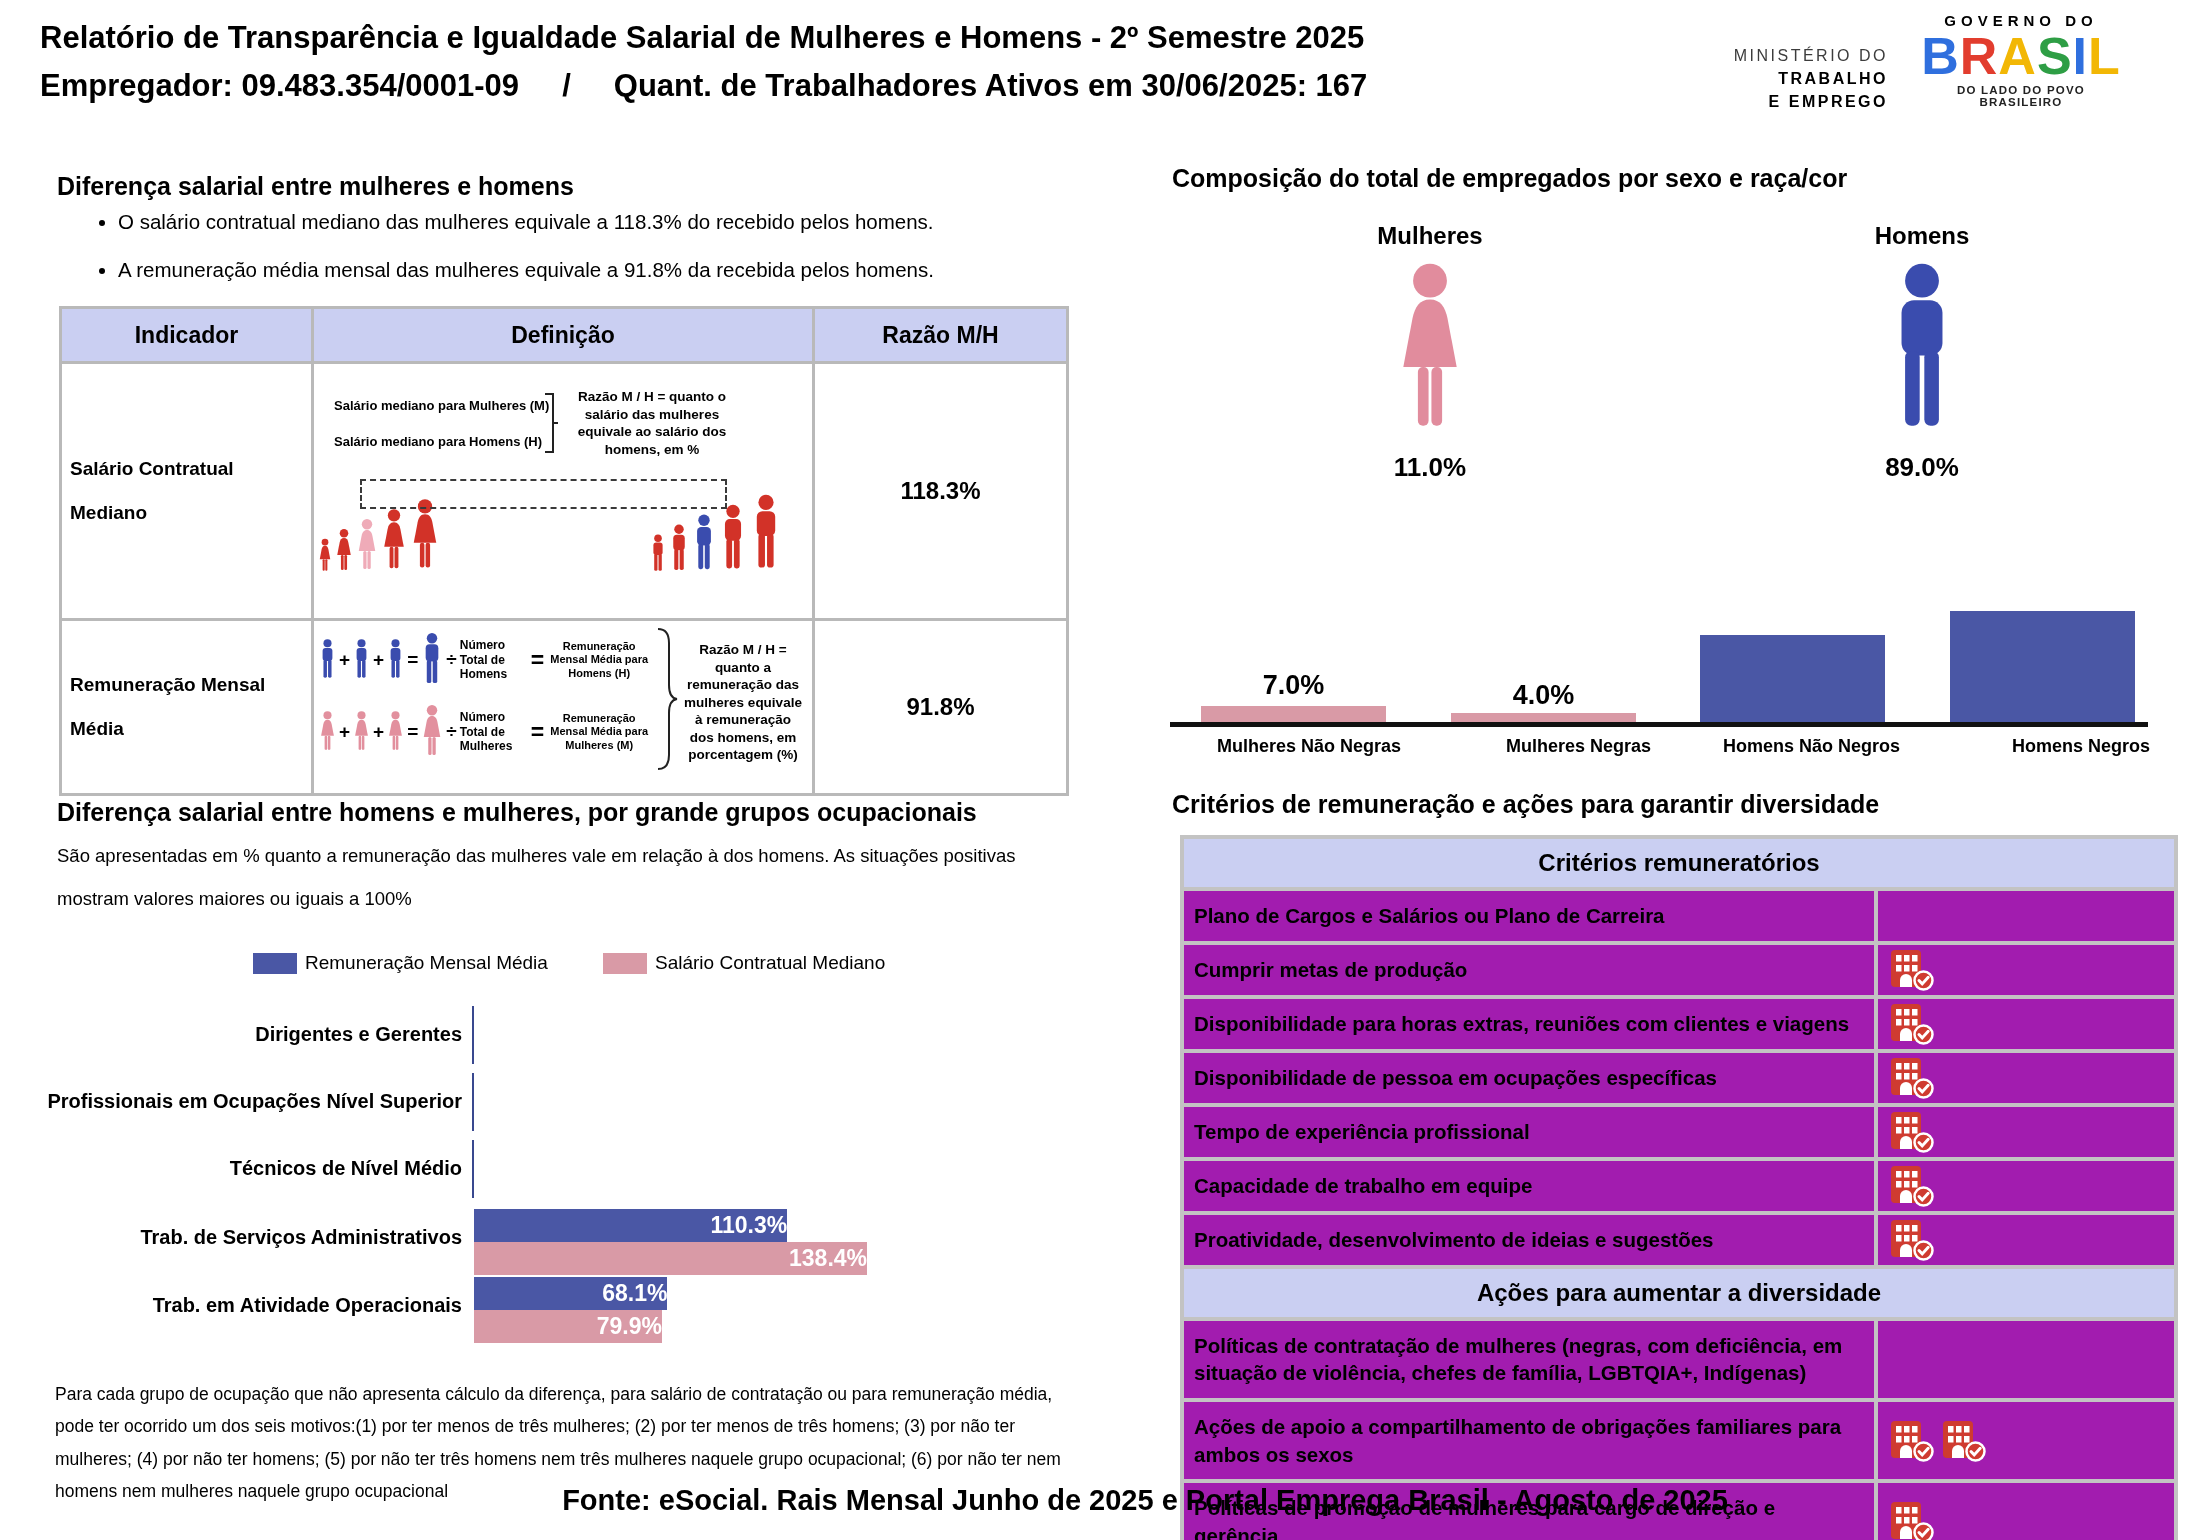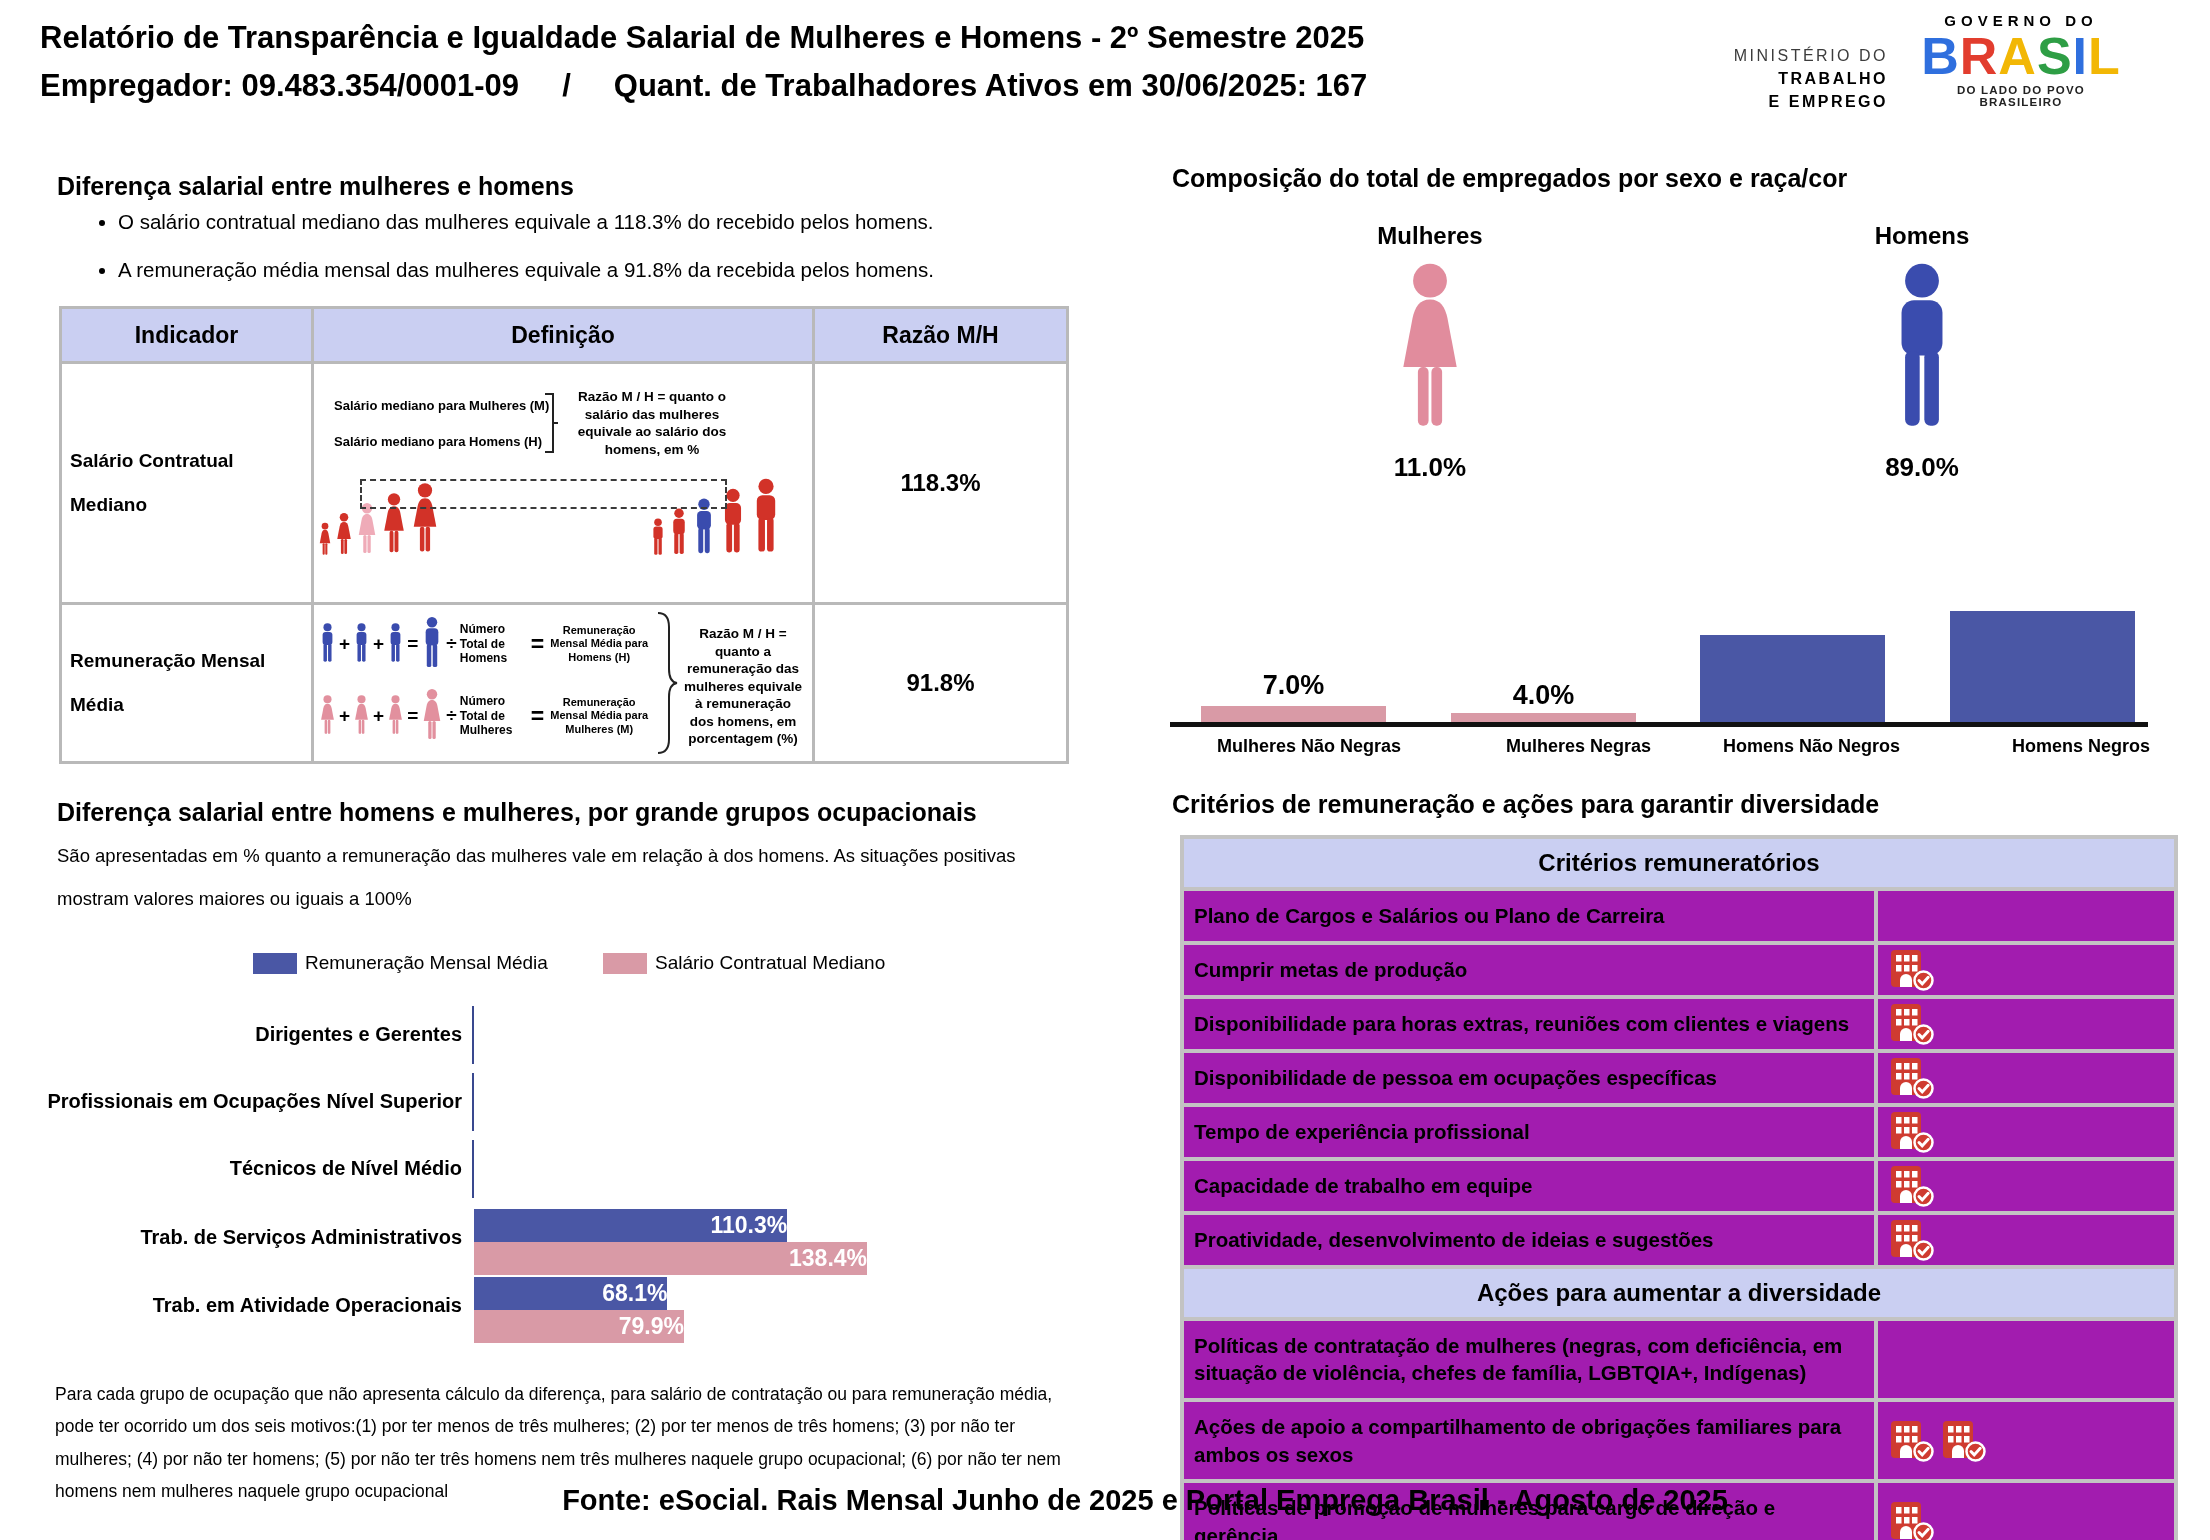--- a/index.html
+++ b/index.html
@@ -19,21 +19,21 @@
   
   .bullets{left:88px;top:210px;font-size:20.5px;padding-left:30px;margin:0;}
   .bullets li{margin-bottom:24px;}
   
   table{border-collapse:collapse;}
   .gap-table{left:59px;top:306px;width:1007px;table-layout:fixed;}
   .gap-table th{background:#cacff2;border:3px solid #b9b9b9;font-size:23px;font-weight:bold;height:50px;}
   .gap-table td{background:#fff;border:3px solid #b9b9b9;vertical-align:middle;}
   .t-ind{font-size:19px;font-weight:bold;padding-left:8px;line-height:2.3;}
   .t-ratio{font-size:24px;font-weight:bold;text-align:center;}
-  .t-diag{padding:0;position:relative;}
+  .t-diag{padding:8px;position:relative;}
   .diag1{height:238px;}
   .diag2{height:156px;}
   .d1-lab{position:absolute;font-size:13px;font-weight:bold;white-space:nowrap;}
   .d1-note{position:absolute;left:252px;top:24px;width:172px;font-size:13.5px;font-weight:bold;text-align:center;line-height:1.3;}
   .d1-box{position:absolute;left:46px;top:115px;width:363px;height:26px;border:2px dashed #3a3a3a;}
   .figrow{position:absolute;display:flex;align-items:flex-end;gap:3px;}
   .d2-row{position:absolute;display:flex;align-items:center;gap:3px;}
   .d2-sign{font-size:19px;font-weight:bold;}
   .d2-eqbig{font-size:23px;font-weight:bold;}
   .d2-total{width:68px;font-size:12px;font-weight:bold;line-height:1.2;}
@@ -249,21 +249,21 @@
 
   <div class="obar bar-blue" style="top: 209px; width: 313.252px;">
       <span>110.3%</span>
     </div>
   <div class="obar bar-pink" style="top: 242px; width: 393.056px;">
       <span>138.4%</span>
     </div>
   <div class="obar bar-blue" style="top: 277px; width: 193.404px;">
       <span>68.1%</span>
     </div>
-  <div class="obar bar-pink" style="top: 310px; width: 210px;">
+  <div class="obar bar-pink" style="top: 310px; width: 188px;">
       <span>79.9%</span>
     </div>
 </div>
 
 <div class="abs footnote">Para cada grupo de ocupação que não apresenta cálculo da diferença, para salário de contratação ou para remuneração média, pode ter ocorrido um dos seis motivos:(1) por ter menos de três mulheres; (2) por ter menos de três homens; (3) por não ter mulheres; (4) por não ter homens; (5) por não ter três homens nem três mulheres naquele grupo ocupacional; (6) por não ter nem homens nem mulheres naquele grupo ocupacional</div>
 
 <div class="abs sec-title" style="left:1172px;top:164px">Composição do total de empregados por sexo e raça/cor</div>
 
 <div class="abs sex-label" style="left:1330px;top:222px">Mulheres</div>
 <div class="abs sex-label" style="left:1822px;top:222px">Homens</div>

